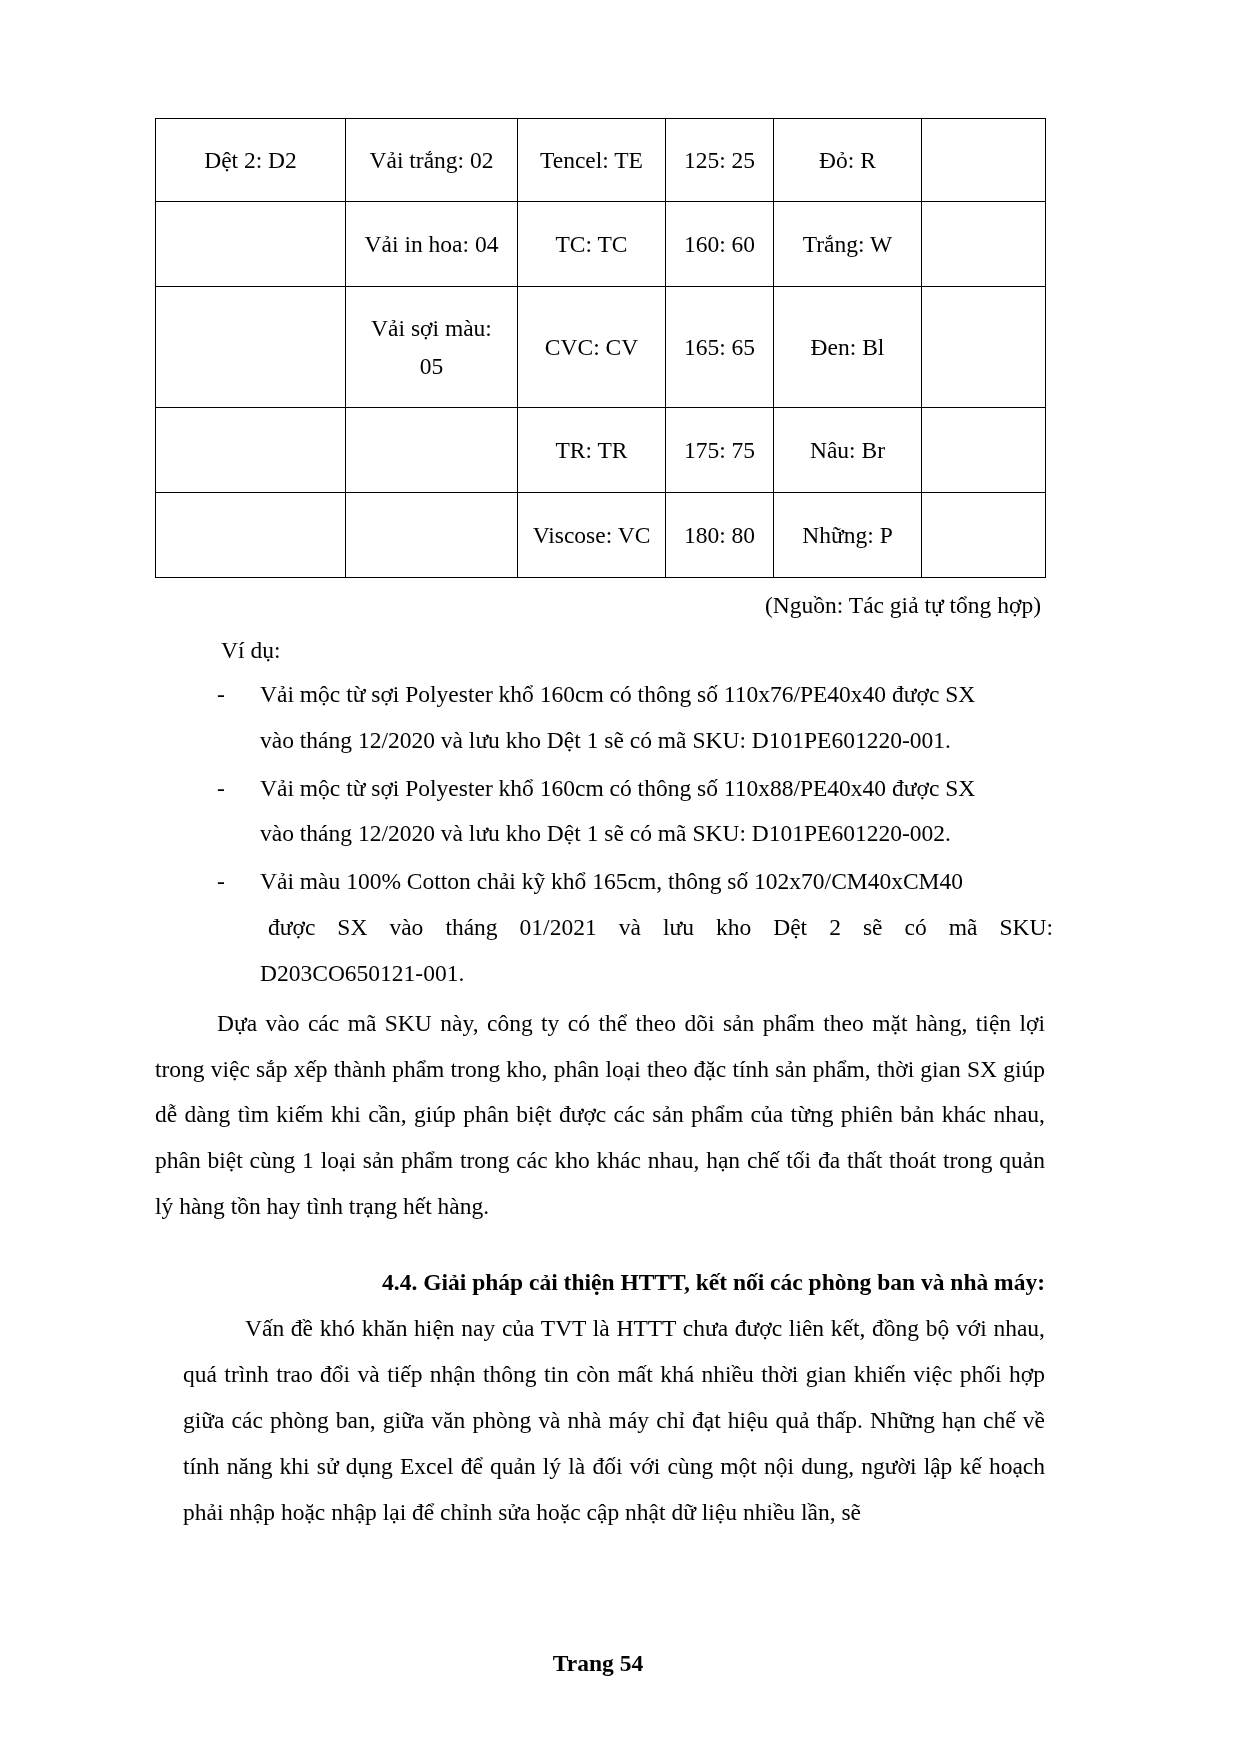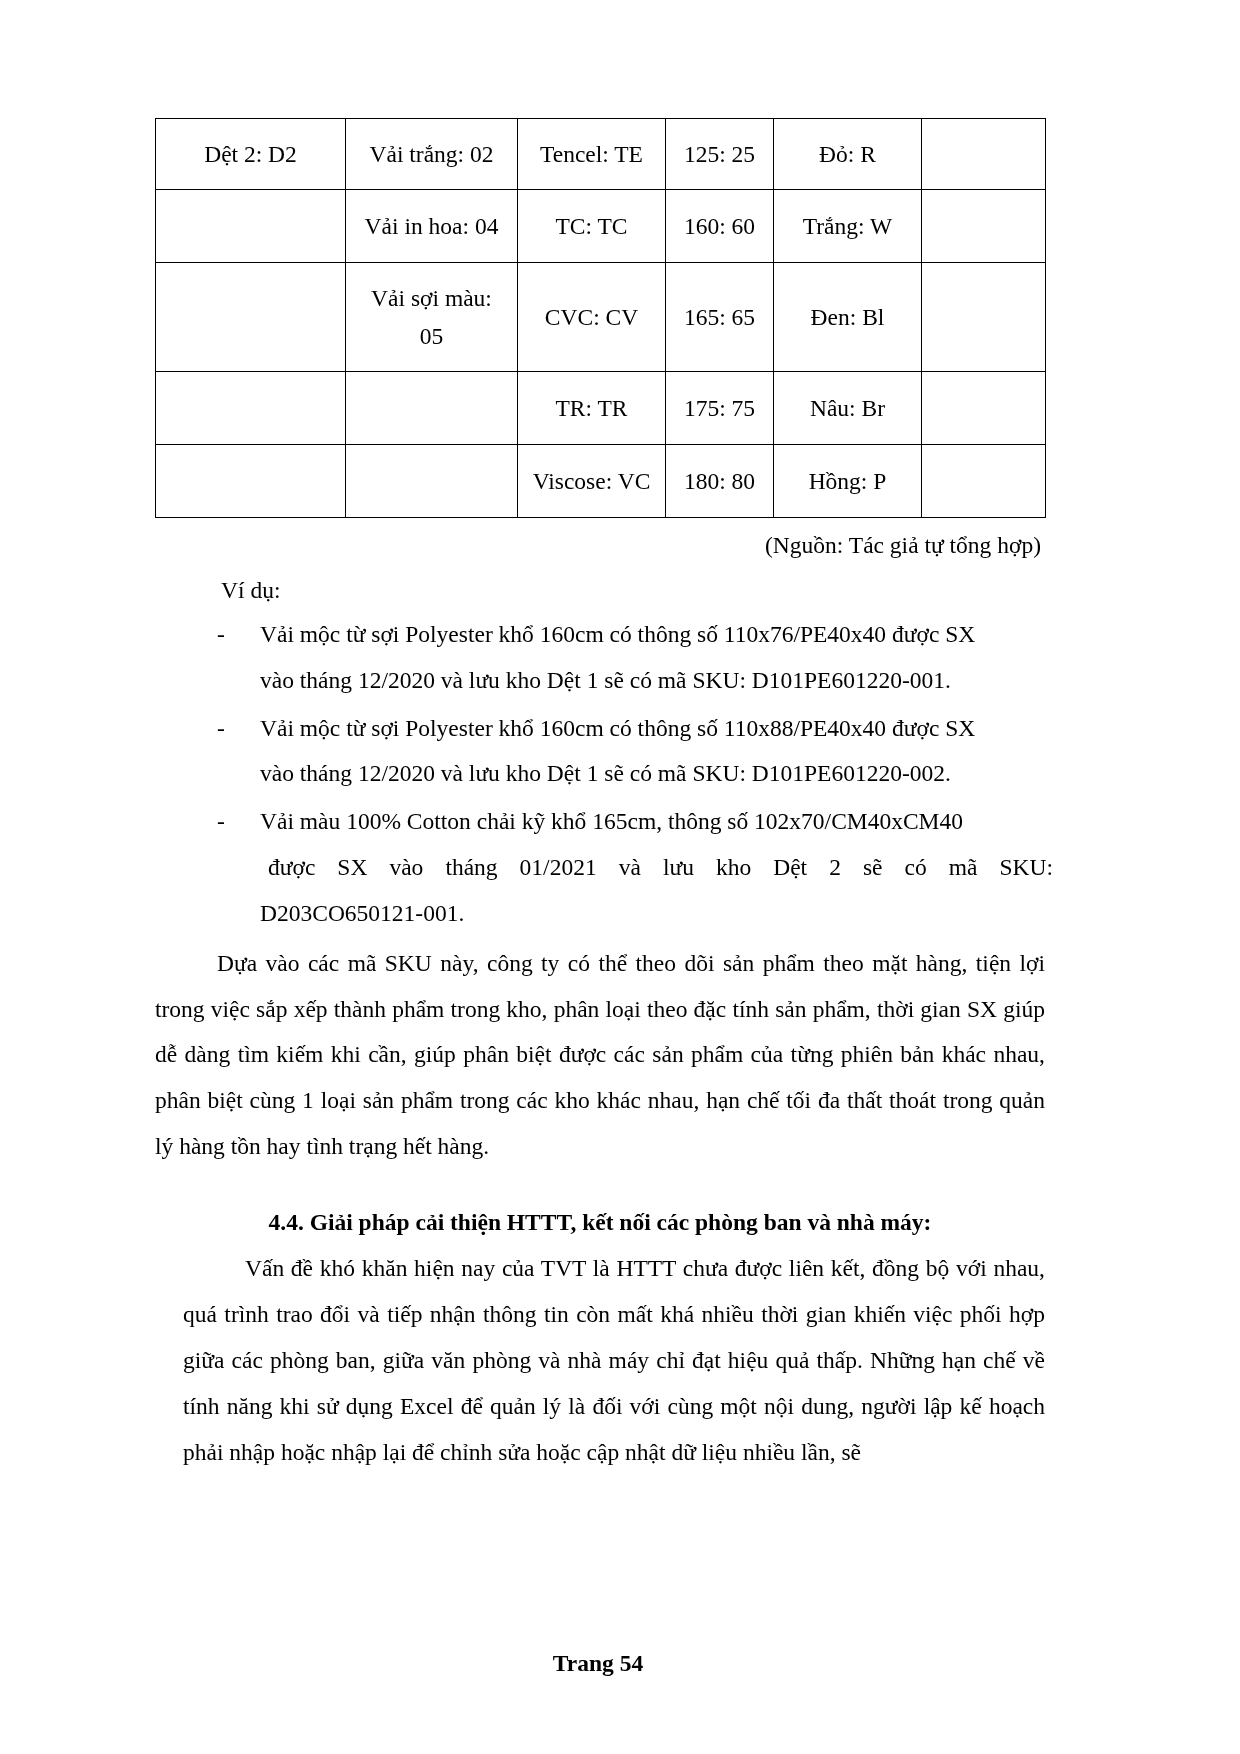--- a/index.html
+++ b/index.html
@@ -30,21 +30,21 @@
     width: 890px;
     table-layout: fixed;
     margin: 0;
   }
   table.sku-table td {
     border: 1.6px solid #000000;
     text-align: center;
     vertical-align: middle;
     font-size: 23.5px;
     line-height: 1.62;
-    padding: 6px 4px;
+    padding: 12px 4px;
     font-family: "Liberation Serif", "DejaVu Serif", serif;
   }
   col.c1 { width: 190px; }
   col.c2 { width: 172px; }
   col.c3 { width: 148px; }
   col.c4 { width: 108px; }
   col.c5 { width: 148px; }
   col.c6 { width: 124px; }
 
   tr.r-h td { height: 58px; }
@@ -92,21 +92,21 @@
     text-indent: 62px;
     text-align: justify;
   }
   p.body.tight { margin-top: 2px; margin-left: 28px; }
 
   h2.heading {
     font-size: 23.5px;
     font-weight: bold;
     margin: 30px 0 0 0;
     line-height: 1.9;
-    text-align: center;
+    text-align: right;
   }
 
   .footer {
     position: absolute;
     left: 0;
     top: 1650px;
     width: 1196px;
     text-align: center;
     font-size: 23.5px;
     font-weight: bold;
@@ -161,21 +161,21 @@
           <td>TR: TR</td>
           <td>175: 75</td>
           <td>Nâu: Br</td>
           <td></td>
         </tr>
         <tr class="r-s">
           <td></td>
           <td></td>
           <td>Viscose: VC</td>
           <td>180: 80</td>
-          <td>Hồng: P</td>
+          <td>Những: P</td>
           <td></td>
         </tr>
       </tbody>
     </table>
 
     <div class="caption">(Nguồn: Tác giả tự tổng hợp)</div>
 
     <div class="vidu">Ví dụ:</div>
 
     <ul class="bullets">

